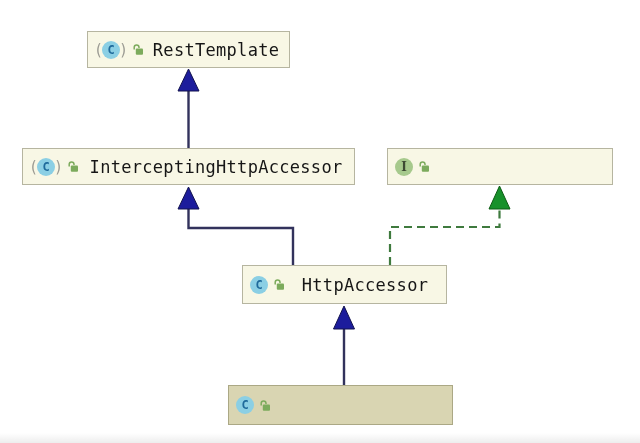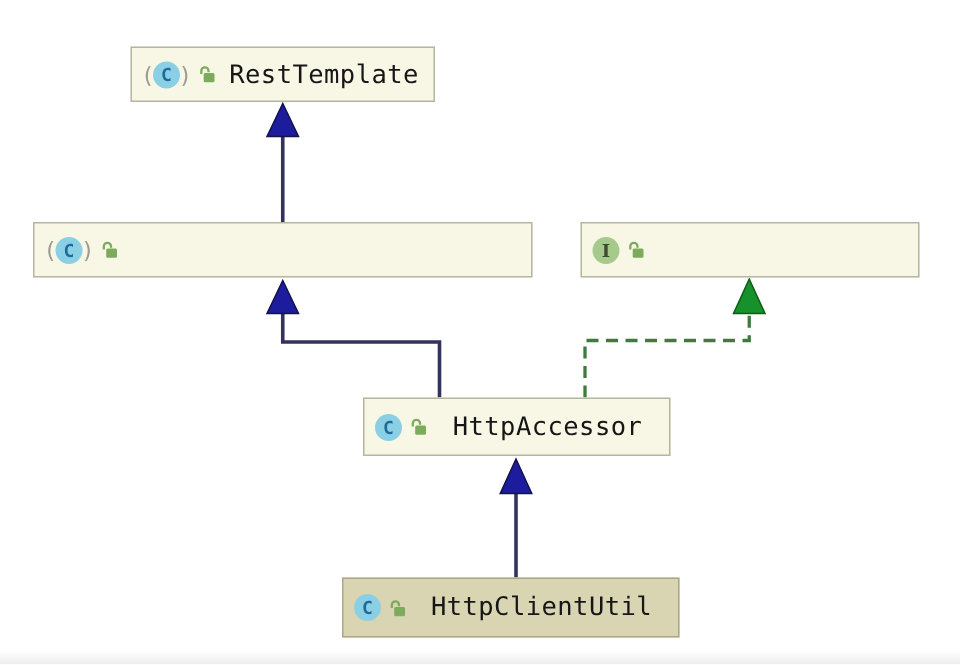--- a/index.html
+++ b/index.html
@@ -96,20 +96,21 @@
       <span class="paren">(</span>
       <span class="circle class-circle">C</span>
       <span class="paren">)</span>
     </span>
     <span class="lock">
       <svg width="13" height="13" viewBox="0 0 13 13">
         <path d="M2.2 6.4 V4.3 a2.4 2.4 0 0 1 4.8 0 V5.1" fill="none" stroke="#7cab5c" stroke-width="1.5"></path>
         <rect x="3.8" y="5.6" width="7.2" height="6.2" rx="1" fill="#7cab5c"></rect>
       </svg>
     </span>
+    <span class="label">InterceptingHttpAccessor</span>
   </div>
 
   <div class="node" style="left:387px;top:148px;width:226px;height:37px;">
     <span class="icon-group">
       <span class="circle iface-circle">I</span>
     </span>
     <span class="lock">
       <svg width="13" height="13" viewBox="0 0 13 13">
         <path d="M2.2 6.4 V4.3 a2.4 2.4 0 0 1 4.8 0 V5.1" fill="none" stroke="#7cab5c" stroke-width="1.5"></path>
         <rect x="3.8" y="5.6" width="7.2" height="6.2" rx="1" fill="#7cab5c"></rect>
@@ -133,17 +134,16 @@
   <div class="node selected" style="left:228px;top:385px;width:225px;height:40px;">
     <span class="icon-group">
       <span class="circle class-circle">C</span>
     </span>
     <span class="lock">
       <svg width="13" height="13" viewBox="0 0 13 13">
         <path d="M2.2 6.4 V4.3 a2.4 2.4 0 0 1 4.8 0 V5.1" fill="none" stroke="#7cab5c" stroke-width="1.5"></path>
         <rect x="3.8" y="5.6" width="7.2" height="6.2" rx="1" fill="#7cab5c"></rect>
       </svg>
     </span>
-    <span class="label">HttpClientUtil</span>
   </div>
 
   <div class="bottom-fade"></div>
 </div>
 
 </body></html>

